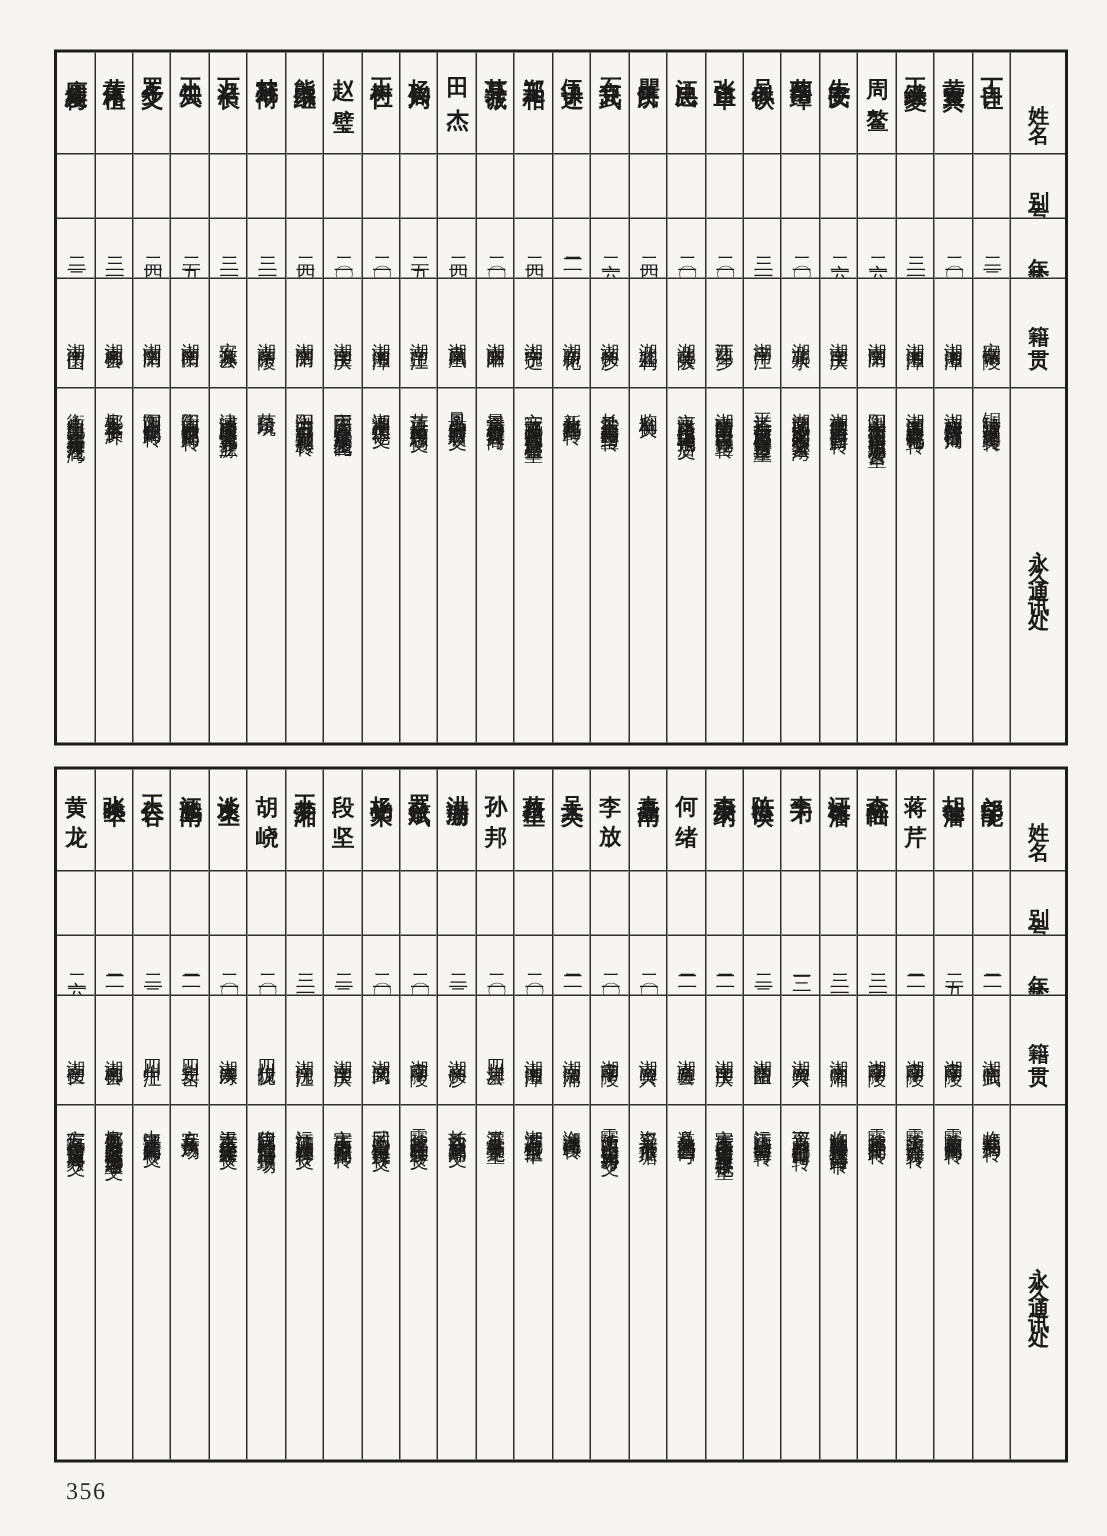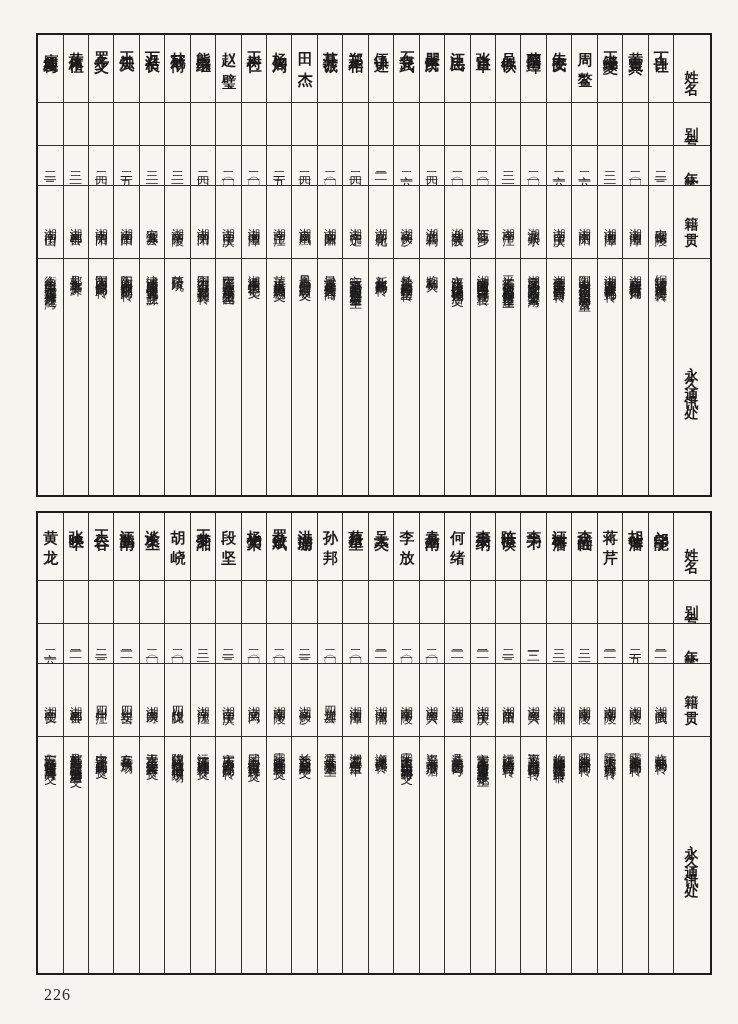--- a/index.html
+++ b/index.html
@@ -945,14 +945,14 @@
           <span class="vtext">二六</span>
         </div>
         <div class="cell c-native">
           <span class="vtext">湖南安仁</span>
         </div>
         <div class="cell c-addr">
           <span class="vtext">安仁万隆馆转南雷庙厚兴号交</span>
         </div>
       </div>
     </section>
-  <div class="page-number">226</div>
+  <div class="page-number">356</div>
 </div>
 
 </body></html>

